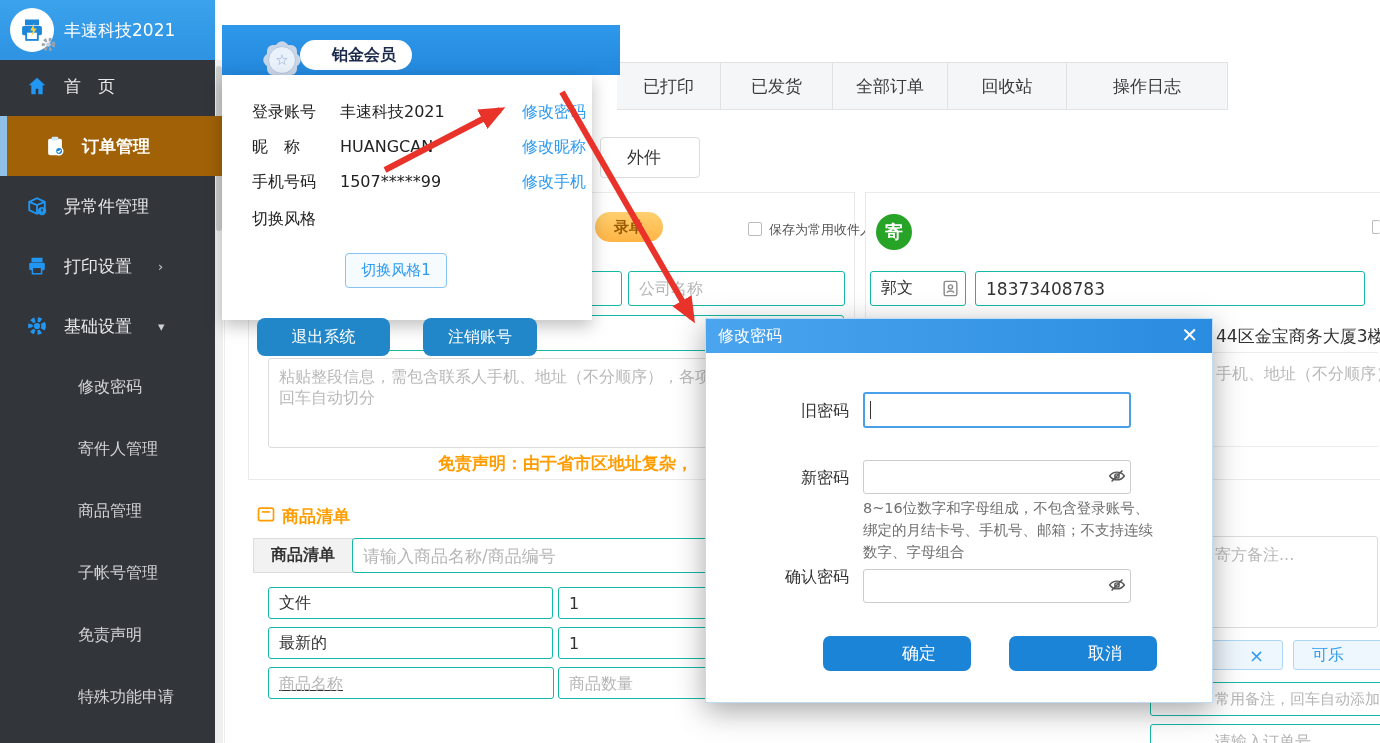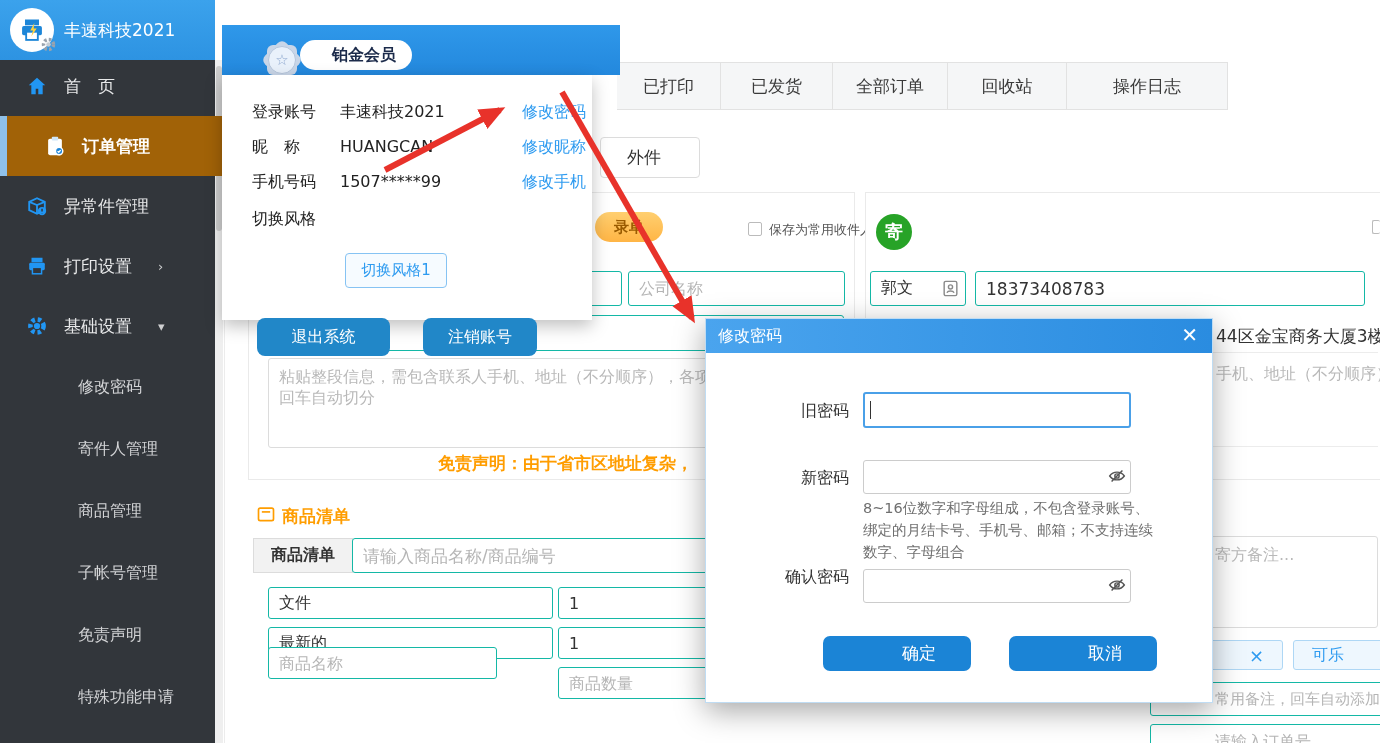--- a/index.html
+++ b/index.html
@@ -211,21 +211,21 @@
       </svg>
   </div>
   <div class="abs orange" style="left:282px;top:505px;">商品清单</div>
   <div class="abs" style="left:253px;top:538px;width:100px;height:35px;background:#f2f2f2;border:1px solid #dcdcdc;
        box-sizing:border-box;display:flex;align-items:center;justify-content:center;font-size:16px;color:#333;font-weight:bold;">商品清单</div>
   <input class="inp" style="left: 352px; top: 538px; width: 493px; height: 35px; font-size: 17px;" placeholder="请输入商品名称/商品编号">
   <input class="inp" style="left: 268px; top: 587px; width: 285px; height: 32px;" value="文件">
   <input class="inp" style="left: 558px; top: 587px; width: 287px; height: 32px;" value="1">
   <input class="inp" style="left: 268px; top: 627px; width: 285px; height: 32px;" value="最新的">
   <input class="inp" style="left: 558px; top: 627px; width: 287px; height: 32px;" value="1">
-  <input class="inp" style="left: 268px; top: 647px; width: 229px; height: 32px;" placeholder="商品名称">
+  <input class="inp" style="left: 268px; top: 667px; width: 286px; height: 32px; text-decoration: underline;" placeholder="商品名称">
   <input class="inp" style="left: 558px; top: 667px; width: 287px; height: 32px;" placeholder="商品数量">
 
   <div class="panel" style="left:865px;top:192px;width:515px;height:288px;border-right:none;"></div>
   <div class="greenb">寄</div>
   <div class="cb" style="left:1372px;top:220px;width:8px;border-right:none;"></div>
   <input class="inp" style="left: 870px; top: 271px; width: 96px; height: 35px; padding-right: 40px;" value="郭文">
   <div class="abs" style="left:941px;top:279px;">
     <svg width="19" height="19" viewBox="0 0 24 24" fill="none" stroke="#8a8a8a" stroke-width="1.8">
         <rect x="4" y="3" width="16" height="18" rx="2"></rect>
         <circle cx="12" cy="10" r="2.6"></circle>

